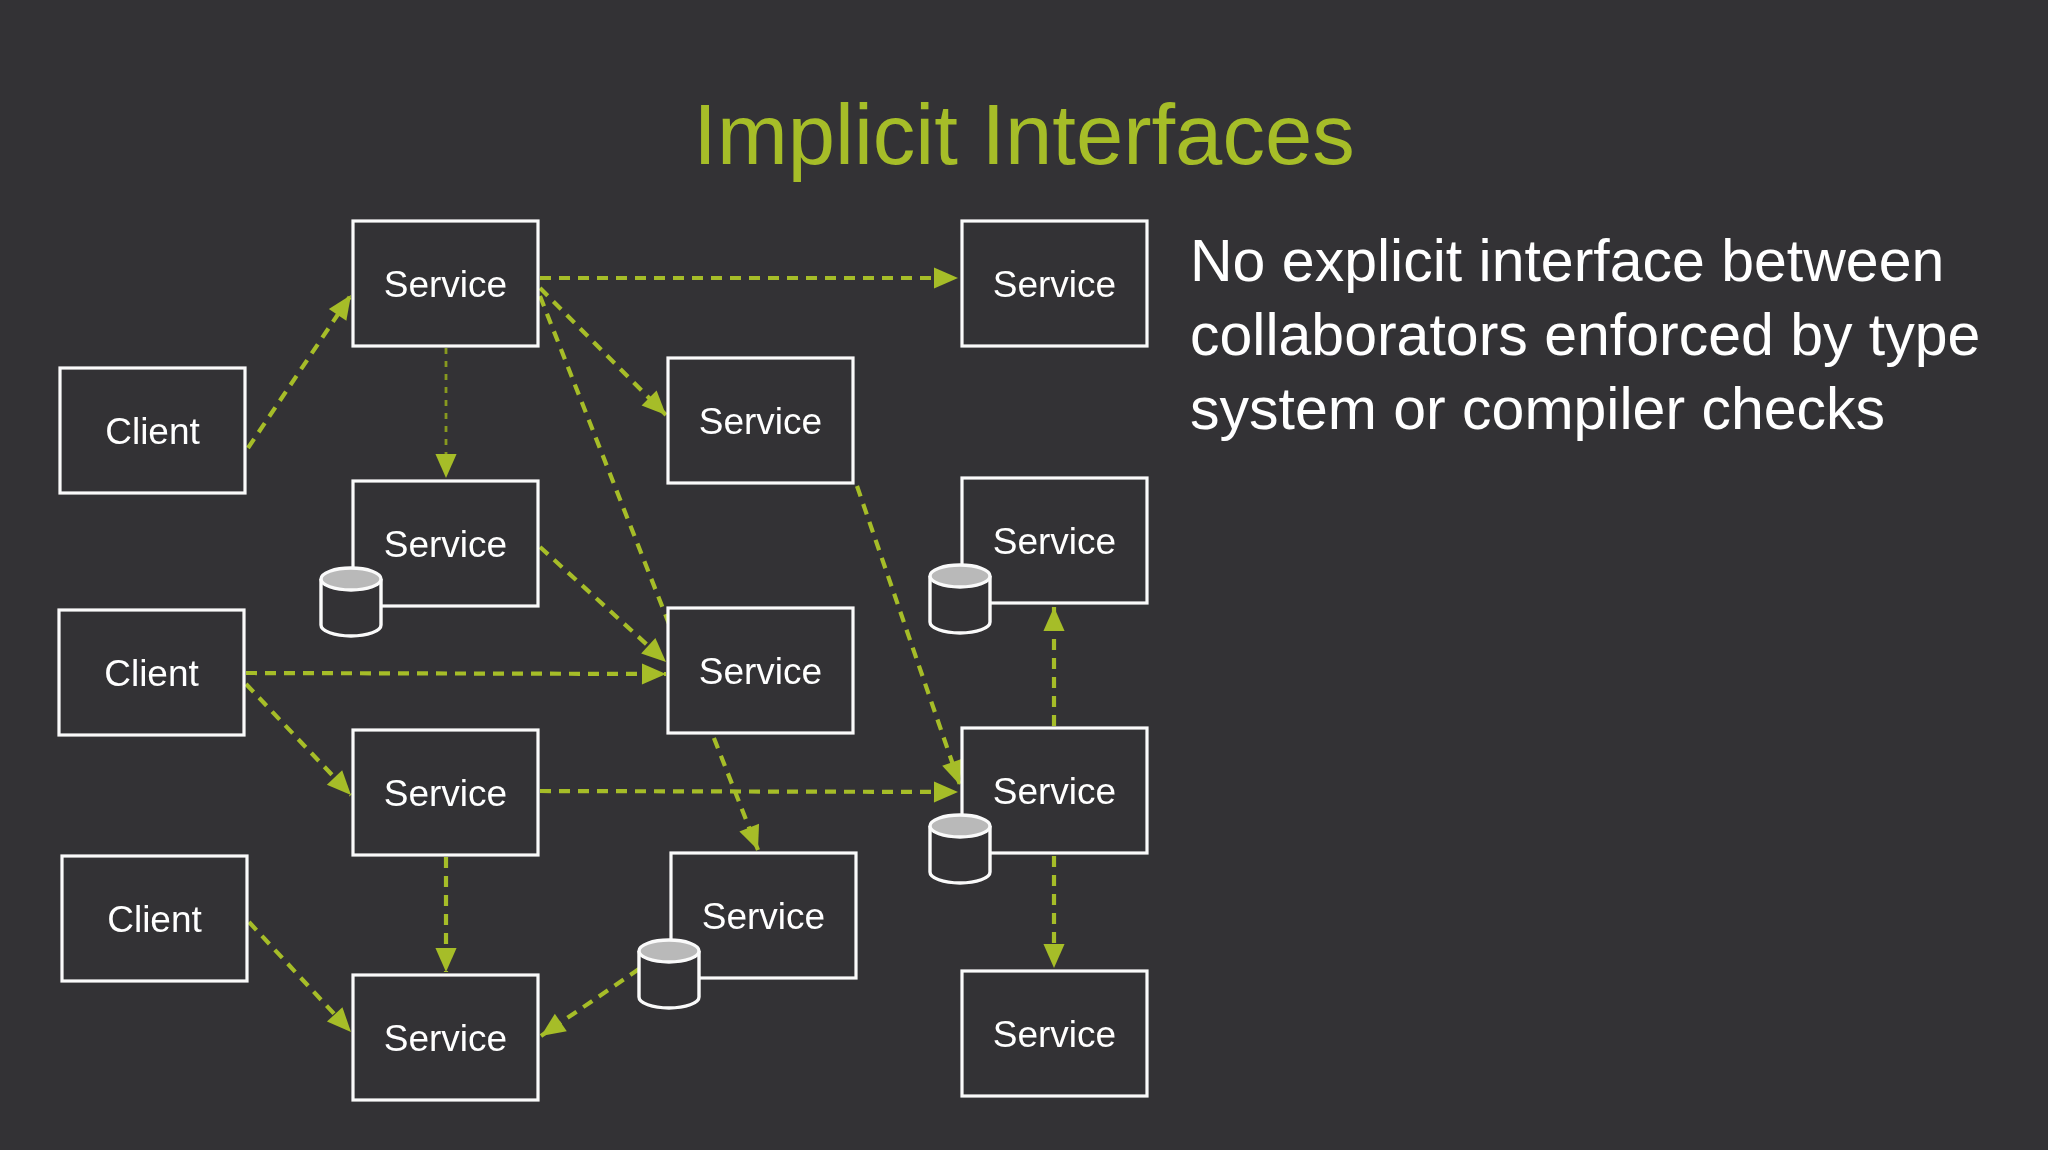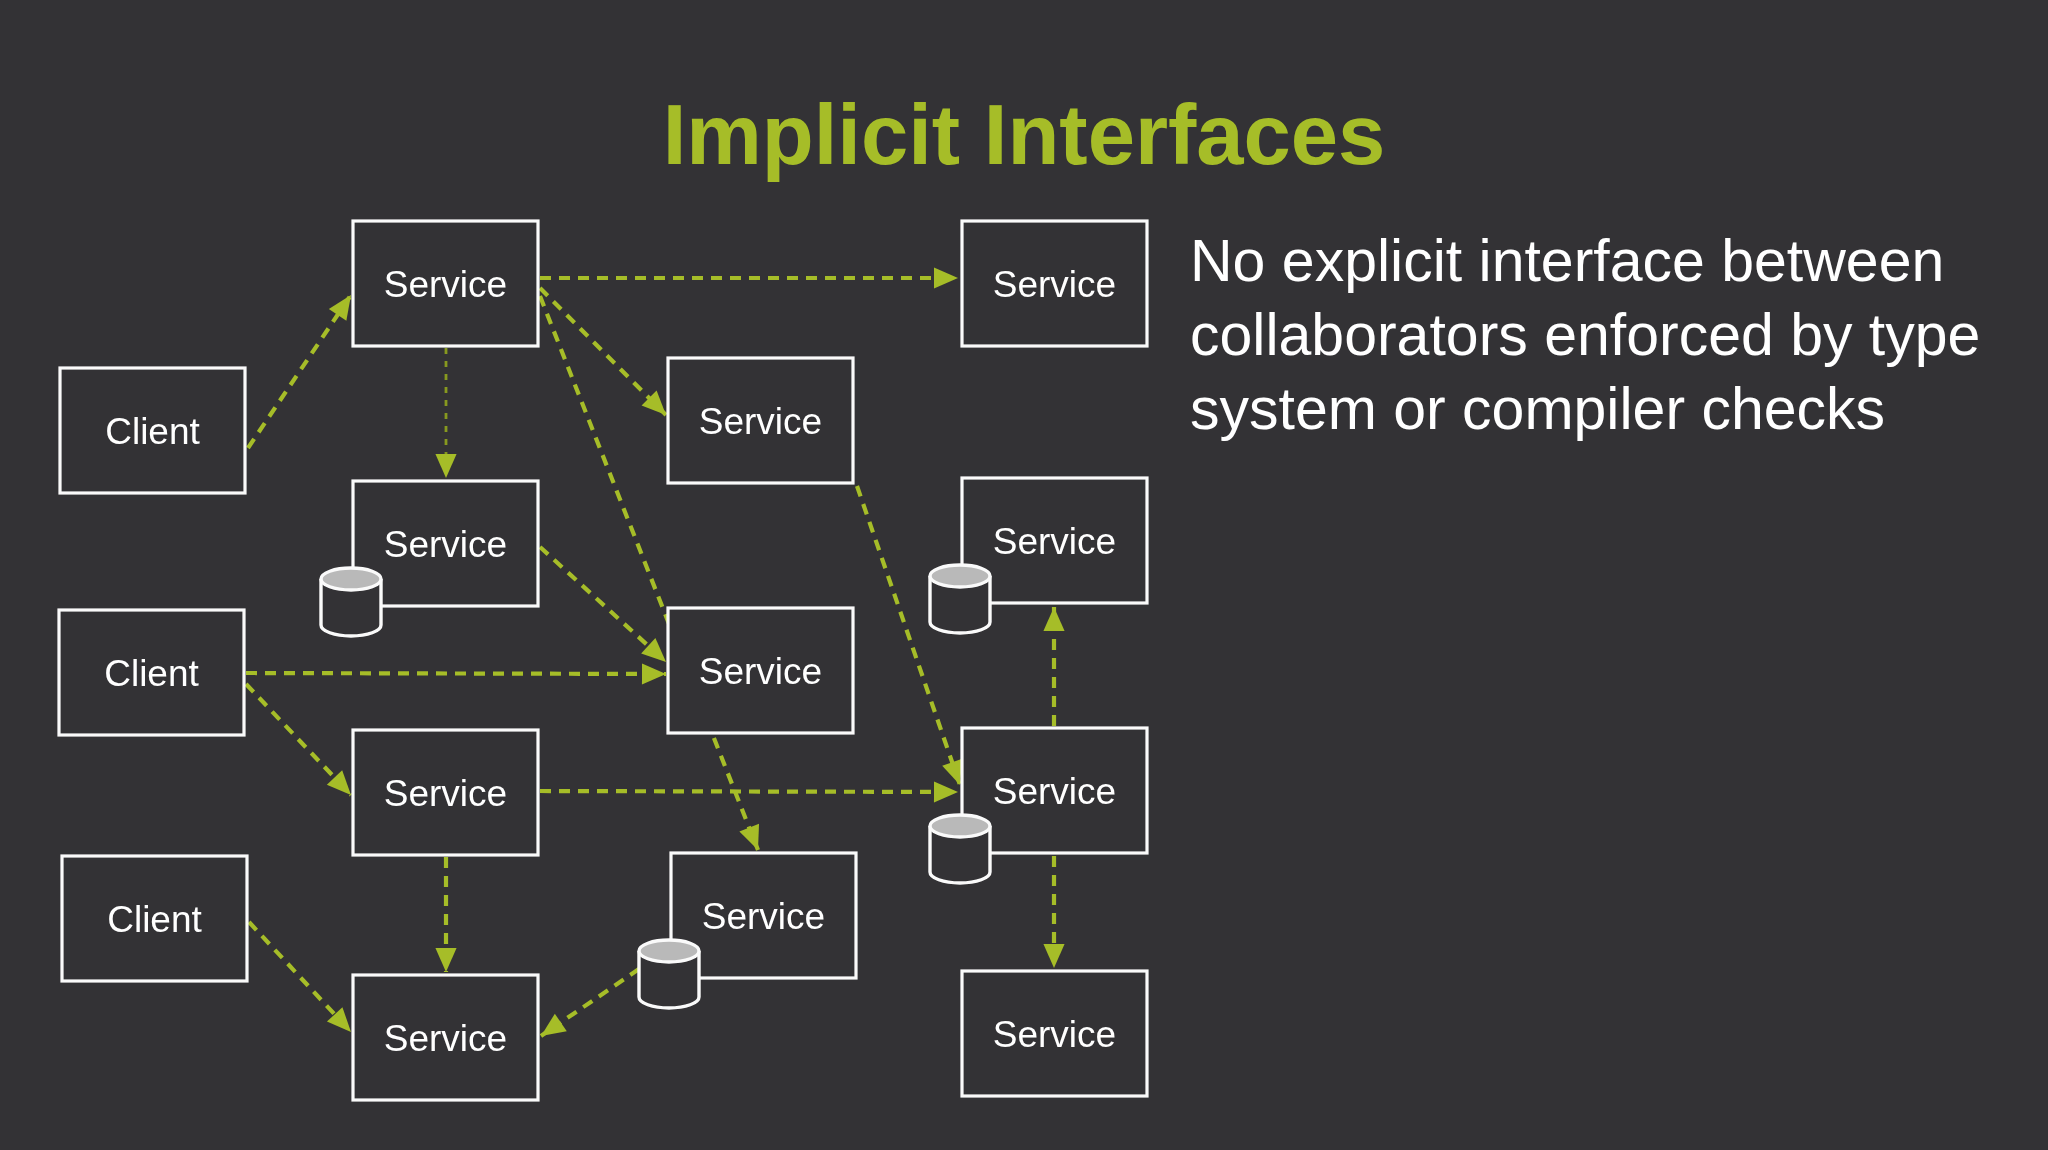--- a/index.html
+++ b/index.html
@@ -15,21 +15,21 @@
   .slide{
     position:relative;
     width:2048px;height:1150px;
     background:var(--bg);
     overflow:hidden;
     font-family:"Liberation Sans", sans-serif;
   }
   .title{
     position:absolute;left:0;right:0;top:88px;
     text-align:center;
-    font-size:85px;line-height:1.1;font-weight:700;
+    font-size:85px;line-height:1.1;font-weight:400;
     color:var(--accent);
     letter-spacing:0px;
   }
   .note{
     position:absolute;left:1190px;top:224px;width:880px;
     font-size:59px;line-height:74px;font-weight:400;
     color:#ffffff;
   }
   svg.diagram{position:absolute;left:0;top:0;}
   .edge{

